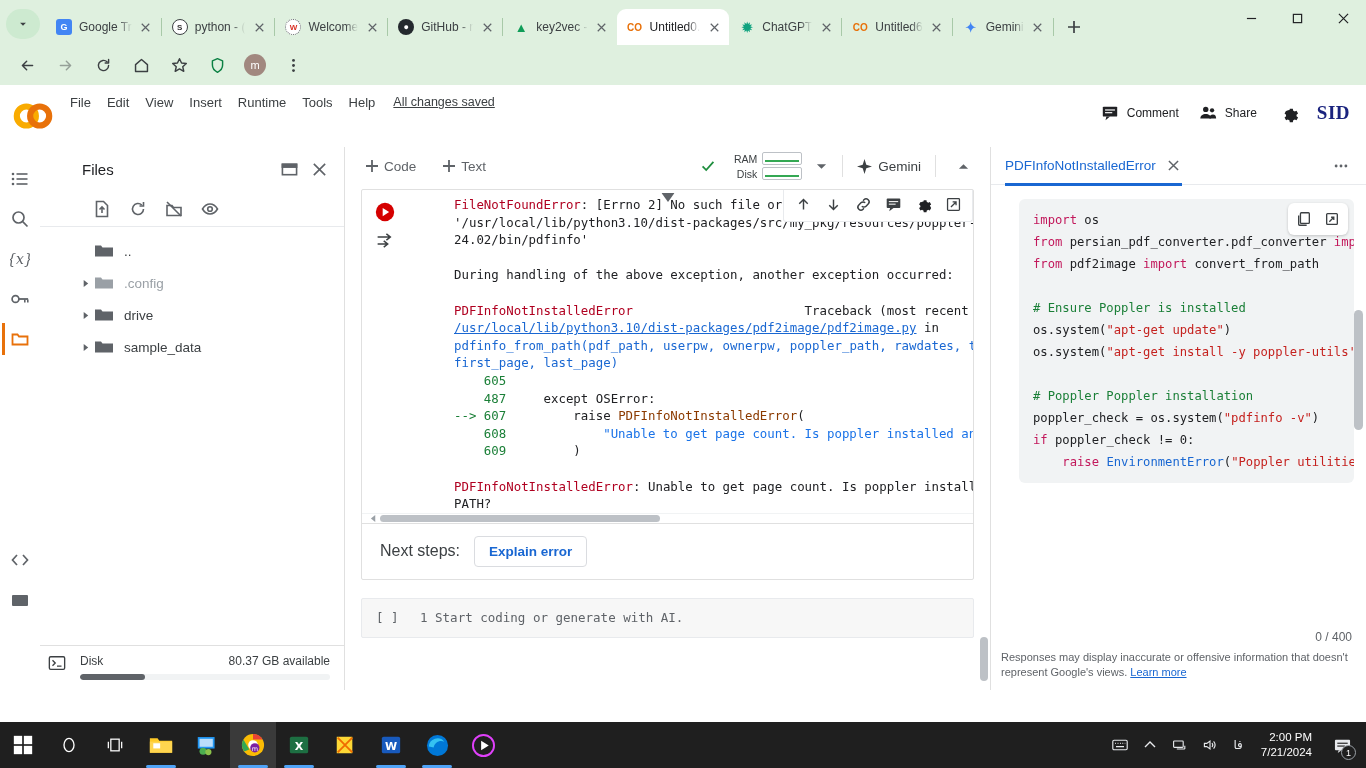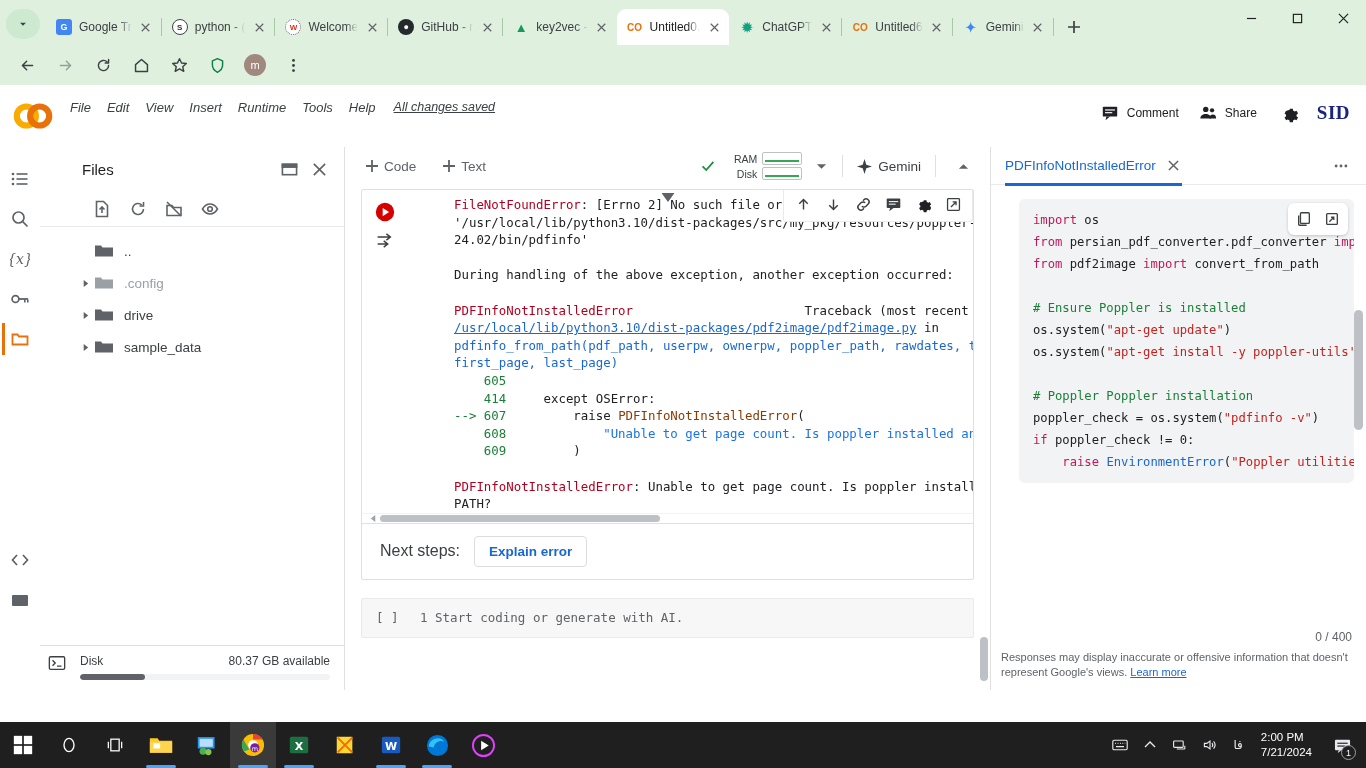--- a/index.html
+++ b/index.html
@@ -86,21 +86,21 @@
   
   .colab { background: #fff; height: 605px; width: 1366px; position: relative; overflow: hidden; }
 
   .colab-header { height: 62px; display: flex; align-items: flex-start; padding: 8px 10px 0 10px; }
   .colab-logo { width: 46px; height: 46px; display:flex; align-items:center; justify-content:center; flex:0 0 auto;}
   .colab-titleblock { margin-left: 6px; }
   .colab-titlerow { display: flex; align-items: center; height: 28px; }
   .drive-ico { width: 18px; height: 18px; margin-right: 8px; }
   .nb-title { font-size: 17px; color: #202124; }
   .star-ico { margin-left: 12px; cursor: pointer; }
-  .menubar { display: flex; align-items: center; height: 24px; margin-top: 2px; font-style: italic; }
+  .menubar { display: flex; height: 24px; margin-top: 2px; }
   .menubar .mi { font-size: 13px; color: #3c4043; padding: 0 8px; cursor: pointer; }
   .menubar .saved { font-size: 12.5px; color: #3c4043; text-decoration: underline; margin-left: 10px; cursor: pointer; }
 
   .header-right { margin-left: auto; display: flex; align-items: center; height: 40px; padding-right: 6px; }
   .hr-btn { display: flex; align-items: center; padding: 6px 10px; border-radius: 16px; cursor: pointer; }
   .hr-btn svg { width: 18px; height: 18px; fill: #202124; margin-right: 8px; }
   .hr-btn span { font-size: 12px; color: #202124; }
   .gear-btn { width: 34px; height: 34px; display:flex; align-items:center; justify-content:center;
               border-radius:50%; cursor:pointer; margin-left: 6px;}
   .gear-btn svg { width: 19px; height: 19px; fill: #202124; }
@@ -279,21 +279,21 @@
              display: flex; align-items: center; }
   .tb-item { width: 46px; height: 46px; display:flex; align-items:center; justify-content:center;
              position: relative; cursor: pointer; }
   .tb-item.running::after { content:''; position:absolute; bottom:0; left:8px; right:8px; height:3px;
                             background:#4fa3f7; border-radius: 2px; }
   .tb-item.active { background: #3a3a3a; }
   .tray { margin-left: auto; display: flex; align-items: center; height: 46px; padding-right: 4px; }
   .tray .ti { padding: 0 7px; display:flex; align-items:center; cursor:pointer; }
   .tray .ti svg { width: 16px; height: 16px; stroke: #e8eaed; fill: none; stroke-width: 1.4; }
   .tray .ar { font-size: 12px; color: #e8eaed; font-family: "DejaVu Sans", sans-serif; padding: 0 8px; }
-  .clock { color: #fff; font-size: 11.5px; line-height: 15px; text-align: left; padding: 0 10px; cursor: pointer; }
+  .clock { color: #fff; font-size: 11.5px; line-height: 15px; text-align: right; padding: 0 10px; cursor: pointer; }
   .notif { width: 40px; height: 46px; display:flex; align-items:center; justify-content:center; position: relative;
            cursor:pointer;}
   .notif svg { width: 17px; height: 17px; fill: #e8eaed; }
   .notif .badge { position:absolute; right: 6px; bottom: 8px; width: 15px; height: 15px; border-radius:50%;
                   background:#1f1f1f; border: 1px solid #9aa0a6; color:#fff; font-size:9px;
                   display:flex;align-items:center;justify-content:center;}
 </style>
 </head>
 <body>
 
@@ -811,21 +811,21 @@
 <span>'/usr/local/lib/python3.10/dist-packages/src/my_pkg/resources/poppler-</span>
 <span>24.02/bin/pdfinfo'</span>
 <span></span>
 <span>During handling of the above exception, another exception occurred:</span>
 <span></span>
 <span class="err">PDFInfoNotInstalledError</span><span>                       Traceback (most recent call last</span>
 <span class="link">/usr/local/lib/python3.10/dist-packages/pdf2image/pdf2image.py</span><span> in</span>
 <span class="fn">pdfinfo_from_path</span><span class="fn">(pdf_path, userpw, ownerpw, poppler_path, rawdates, timeo</span>
 <span class="fn">first_page, last_page)</span>
 <span class="lnum">    605</span>
-<span class="lnum">    414</span><span>     except OSError:</span>
+<span class="lnum">    487</span><span>     except OSError:</span>
 <span class="lnum">--&gt; 607</span><span>         raise </span><span class="cls">PDFInfoNotInstalledError</span><span>(</span>
 <span class="lnum">    608</span><span class="str">             "Unable to get page count. Is poppler installed and in</span>
 <span class="lnum">    609</span><span>         )</span>
 <span></span>
 <span class="err">PDFInfoNotInstalledError</span><span>: Unable to get page count. Is poppler installed a</span>
 <span>PATH?</span></pre>
               </div>
             </div>
 
             <div class="hscroll-track">

